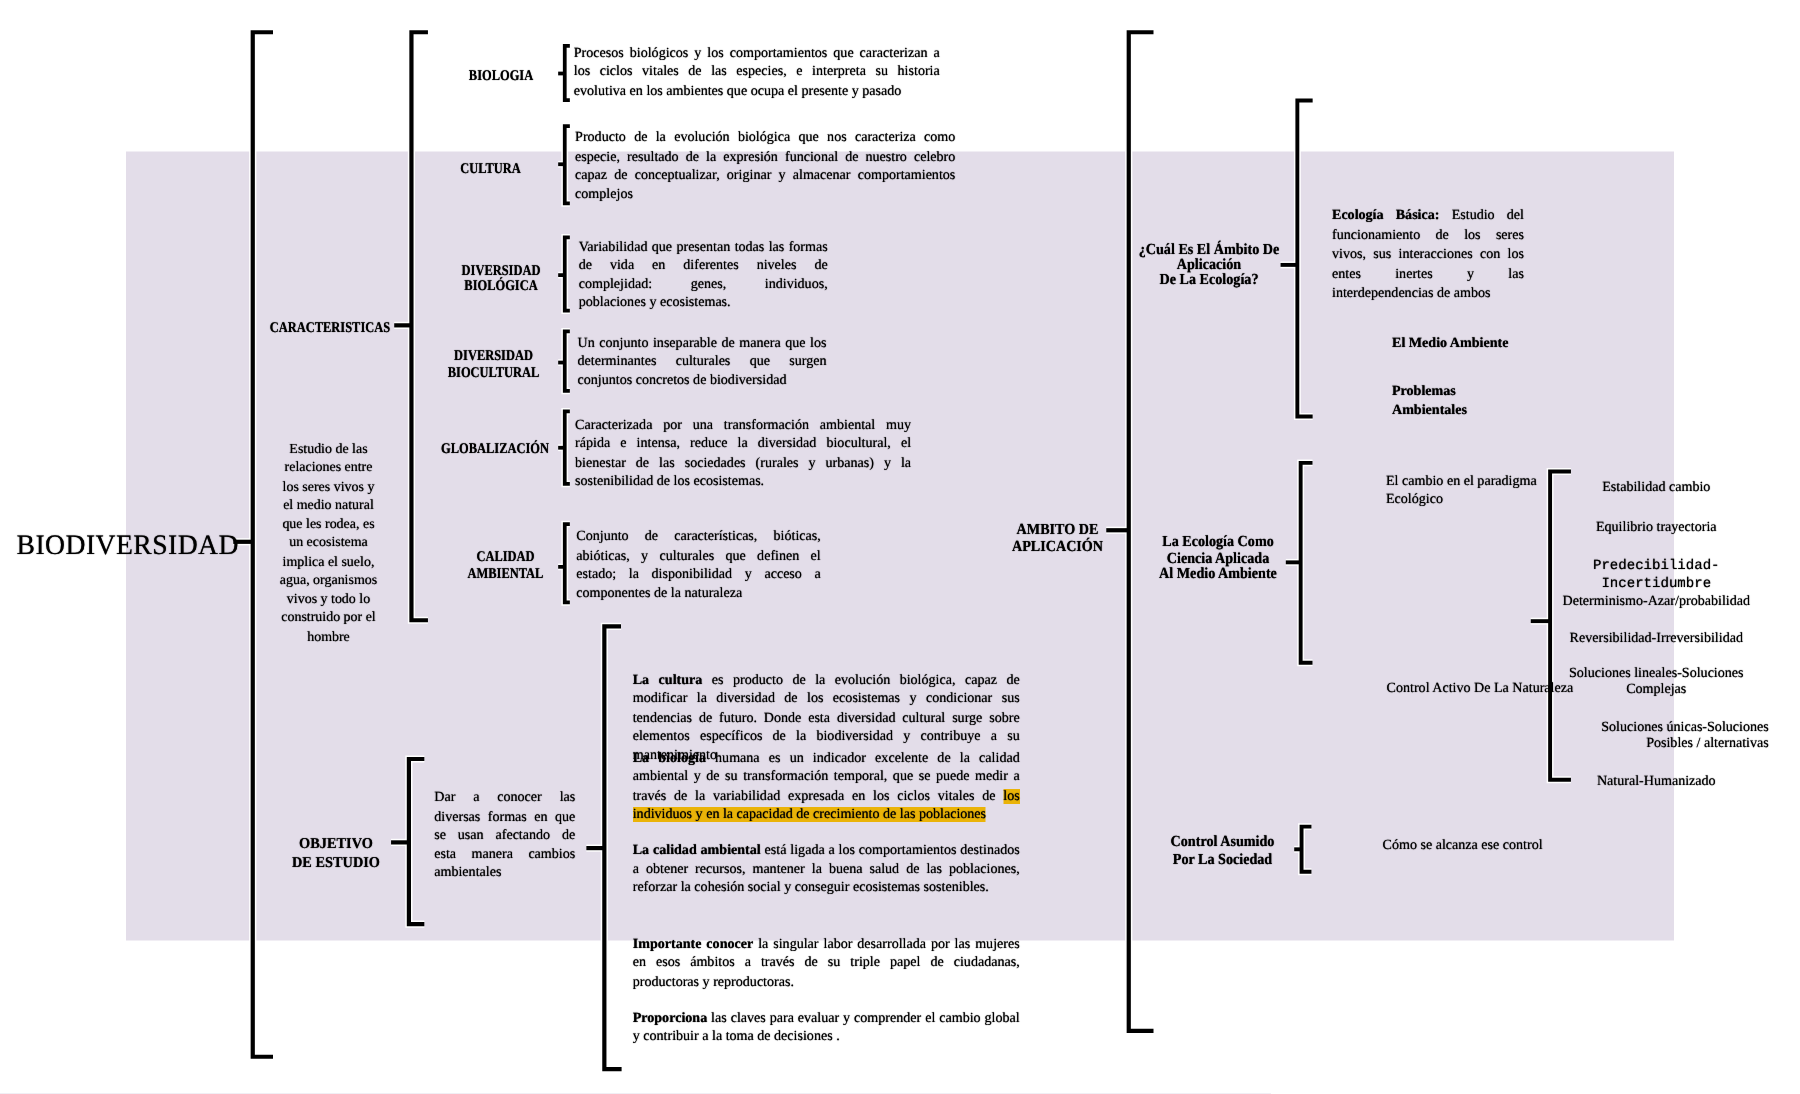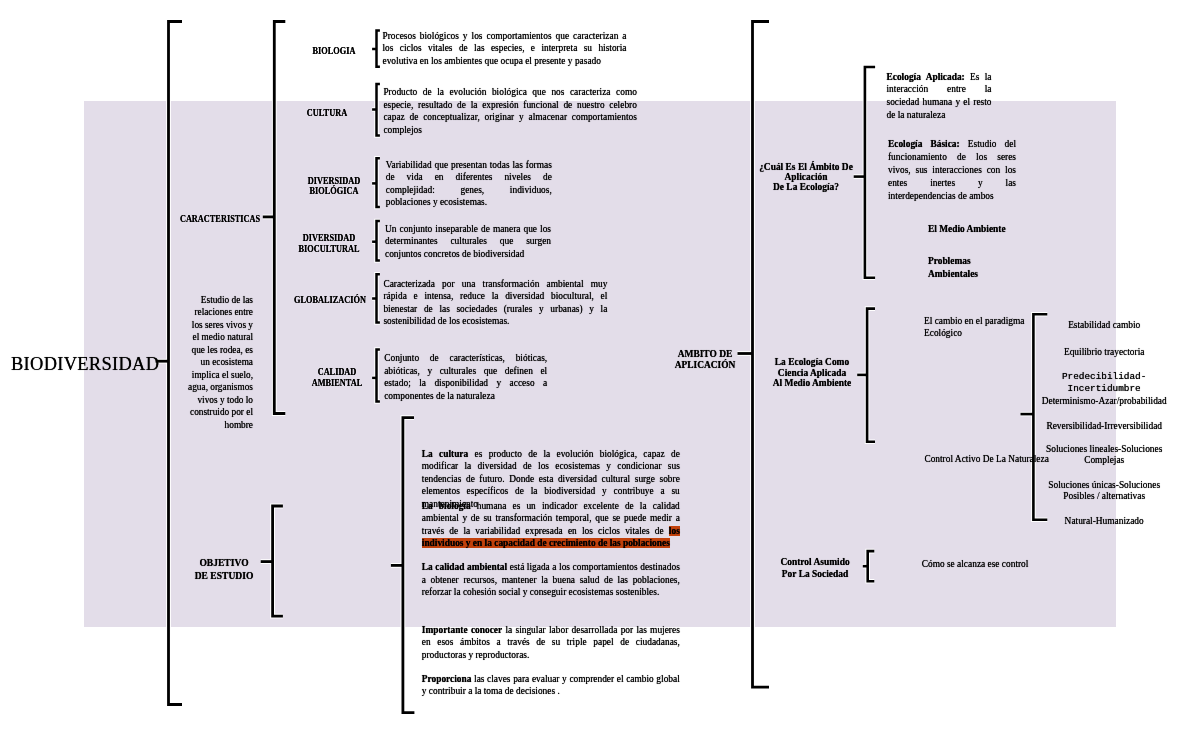--- a/index.html
+++ b/index.html
@@ -12,21 +12,21 @@
 svg#lines{position:absolute;left:0;top:0;width:1200px;height:729px;overflow:visible;}
 svg#lines path{fill:none;stroke:#000000;stroke-linecap:butt;stroke-linejoin:miter;}
 svg#lines #halo path{stroke:#ffffff;}
 .lbl{position:absolute;font-weight:700;text-align:center;font-size:9.9px;line-height:10.85px;transform:scaleX(0.84);}
 .lbm{position:absolute;font-weight:700;text-align:center;font-size:10.3px;line-height:10.2px;transform:scaleX(0.915);}
 .lbw{position:absolute;font-weight:700;text-align:center;font-size:10.0px;line-height:12.7px;transform:scaleX(0.955);}
 .para{position:absolute;text-align:justify;font-size:9.4px;line-height:12.5px;hyphens:none;}
 .paraC{position:absolute;text-align:center;font-size:9.4px;line-height:12.5px;}
 .paraL{position:absolute;text-align:left;font-size:9.4px;line-height:12.5px;padding-left:40px;}
 .bigtitle{position:absolute;font-size:18.8px;line-height:18px;letter-spacing:0.3px;white-space:nowrap;transform:scaleX(0.982);transform-origin:0 50%;}
-.hl{background:#c2410c;font-weight:bold;}
+.hl{background:#eab308;}
 </style>
 </head>
 <body>
 
 <div id="canvas">
   <div class="bgrect"></div>
 
   <svg id="lines" viewBox="0 0 1200 729" width="1200" height="729">
       <g id="halo">
 
@@ -107,21 +107,21 @@
 
     <path stroke-width="2.6" d="M874.3 551.1 L867.7 551.1 L867.7 581.2 L874.3 581.2"></path>
     <path stroke-width="2.6" d="M867.7 566.2 L862.8 566.2"></path>
 
     <path stroke-width="2.6" d="M1047.3 314.3 L1033.4 314.3 L1033.4 519.8 L1047.3 519.8"></path>
     <path stroke-width="2.6" d="M1033.4 414.1 L1020.5 414.1"></path>
   </svg>
 
   <div class="bigtitle" style="left:10.9px;top:355.0px;">BIODIVERSIDAD</div>
 
-  <div class="paraC" style="left:185px;top:294px;width:68px;font-size:9.3px;line-height:12.45px;text-align:right;">Estudio de las relaciones entre los seres vivos y el medio natural que les rodea, es un ecosistema implica el suelo, agua, organismos vivos y todo lo construido por el hombre</div>
+  <div class="paraC" style="left:185px;top:294px;width:68px;font-size:9.3px;line-height:12.45px;">Estudio de las relaciones entre los seres vivos y el medio natural que les rodea, es un ecosistema implica el suelo, agua, organismos vivos y todo lo construido por el hombre</div>
 
   <div class="lbl" style="left:144.8px;top:214.2px;width:150px;">CARACTERISTICAS</div>
   <div class="lbw" style="left:148.7px;top:557.0px;width:150px;line-height:12.7px;">OBJETIVO<br>DE ESTUDIO</div>
 
   <div class="lbl" style="left:259.1px;top:45.5px;width:150px;">BIOLOGIA</div>
   <div class="para" style="left:382.5px;top:29.7px;width:244px;">Procesos biológicos y los comportamientos que caracterizan a los ciclos vitales de las especies, e interpreta su historia evolutiva en los ambientes que ocupa el presente y pasado</div>
 
   <div class="lbl" style="left:252.2px;top:108.3px;width:150px;">CULTURA</div>
   <div class="para" style="left:383.4px;top:86.4px;width:253.5px;">Producto de la evolución biológica que nos caracteriza como especie, resultado de la expresión funcional de nuestro celebro capaz de conceptualizar, originar y almacenar comportamientos complejos</div>
 
@@ -130,44 +130,44 @@
 
   <div class="lbl" style="left:254.2px;top:232.7px;width:150px;">DIVERSIDAD<br>BIOCULTURAL</div>
   <div class="para" style="left:385px;top:222.9px;width:166px;">Un conjunto inseparable de manera que los determinantes culturales que surgen conjuntos concretos de biodiversidad</div>
 
   <div class="lbl" style="left:254.7px;top:295.1px;width:150px;">GLOBALIZACIÓN</div>
   <div class="para" style="left:383.4px;top:277.7px;width:224px;">Caracterizada por una transformación ambiental muy rápida e intensa, reduce la diversidad biocultural, el bienestar de las sociedades (rurales y urbanas) y la sostenibilidad de los ecosistemas.</div>
 
   <div class="lbl" style="left:262.1px;top:367.0px;width:150px;">CALIDAD<br>AMBIENTAL</div>
   <div class="para" style="left:384.2px;top:352.3px;width:163px;">Conjunto de características, bióticas, abióticas, y culturales que definen el estado; la disponibilidad y acceso a componentes de la naturaleza</div>
 
+  <div class="para" style="left:289.5px;top:526.4px;width:94px;">Dar a conocer las diversas formas en que se usan afectando de esta manera cambios ambientales</div>
 
   <div class="para" style="left:421.8px;top:423.9px;width:258px;margin-top:24px;"><b>La cultura</b> es producto de la evolución biológica, capaz de modificar la diversidad de los ecosistemas y condicionar sus tendencias de futuro. Donde esta diversidad cultural surge sobre elementos específicos de la biodiversidad y contribuye a su mantenimiento</div>
   <div class="para" style="left:421.8px;top:499.8px;width:258px;"><b>La biología</b> humana es un indicador excelente de la calidad ambiental y de su transformación temporal, que se puede medir a través de la variabilidad expresada en los ciclos vitales de <span class="hl">los individuos y en la capacidad de crecimiento de las poblaciones</span></div>
   <div class="para" style="left:421.8px;top:561.4px;width:258px;"><b>La calidad ambiental</b> está ligada a los comportamientos destinados a obtener recursos, mantener la buena salud de las poblaciones, reforzar la cohesión social y conseguir ecosistemas sostenibles.</div>
   <div class="para" style="left:421.8px;top:623.8px;width:258px;"><b>Importante conocer</b> la singular labor desarrollada por las mujeres en esos ámbitos a través de su triple papel de ciudadanas, productoras y reproductoras.</div>
   <div class="para" style="left:421.8px;top:672.8px;width:258px;"><b>Proporciona</b> las claves para evaluar y comprender el cambio global y contribuir a la toma de decisiones .</div>
 
   <div class="lbm" style="left:630px;top:347.8px;width:150px;line-height:11.6px;">AMBITO DE<br>APLICACIÓN</div>
 
   <div class="lbm" style="left:730.9px;top:161.5px;width:150px;line-height:10.3px;">¿Cuál Es El Ámbito De<br>Aplicación<br>De La Ecología?</div>
   <div class="lbm" style="left:736.9px;top:356.9px;width:150px;line-height:10.7px;">La Ecología Como<br>Ciencia Aplicada<br>Al Medio Ambiente</div>
   <div class="lbm" style="left:739.5px;top:556px;width:150px;line-height:12.3px;">Control Asumido<br>Por La Sociedad</div>
 
-  <div class="para" style="left:886.5px;top:70.6px;width:105px;line-height:12.85px;"><b>Ecología Aplicada:</b> Es la interacción entre la sociedad humana y el resto de la naturaleza</div>
   <div class="para" style="left:888px;top:138.4px;width:128px;line-height:12.85px;"><b>Ecología Básica:</b> Estudio del funcionamiento de los seres vivos, sus interacciones con los entes inertes y las interdependencias de ambos</div>
   <div class="paraL" style="left:888px;top:222.9px;width:150px;"><b>El Medio Ambiente</b></div>
   <div class="paraL" style="left:888px;top:255.4px;width:150px;"><b>Problemas<br>Ambientales</b></div>
 
   <div class="paraL" style="left:884px;top:314.6px;width:160px;">El cambio en el paradigma<br>Ecológico</div>
   <div class="paraL" style="left:884.4px;top:417.3px;width:160px;margin-top:36px;">Control Activo De La Naturaleza</div>
 
   <div class="paraC" style="left:1029.2px;top:319px;width:150px;">Estabilidad cambio</div>
   <div class="paraC" style="left:1029.2px;top:345.8px;width:150px;">Equilibrio trayectoria</div>
   <div class="paraC" style="left:1029.2px;top:370.9px;width:150px;font-family:Liberation Mono, monospace;">Predecibilidad-Incertidumbre</div>
   <div class="paraC" style="left:1029.2px;top:395.1px;width:150px;">Determinismo-Azar/probabilidad</div>
   <div class="paraC" style="left:1029.2px;top:420.1px;width:150px;">Reversibilidad-Irreversibilidad</div>
   <div class="paraC" style="left:1029.2px;top:444.1px;width:150px;line-height:10.9px;">Soluciones lineales-Soluciones<br>Complejas</div>
-  <div class="paraC" style="left:1029.2px;top:480.1px;width:150px;line-height:10.9px;">Soluciones únicas-Soluciones<br>Posibles / alternativas</div>
+  <div class="paraC" style="left:1029.2px;top:480.1px;width:150px;line-height:10.9px;text-align:right;">Soluciones únicas-Soluciones<br>Posibles / alternativas</div>
   <div class="paraC" style="left:1029.2px;top:514.7px;width:150px;">Natural-Humanizado</div>
 
   <div class="paraL" style="left:881.7px;top:557.7px;width:160px;">Cómo se alcanza ese control</div>
 </div>
 
 </body></html>

